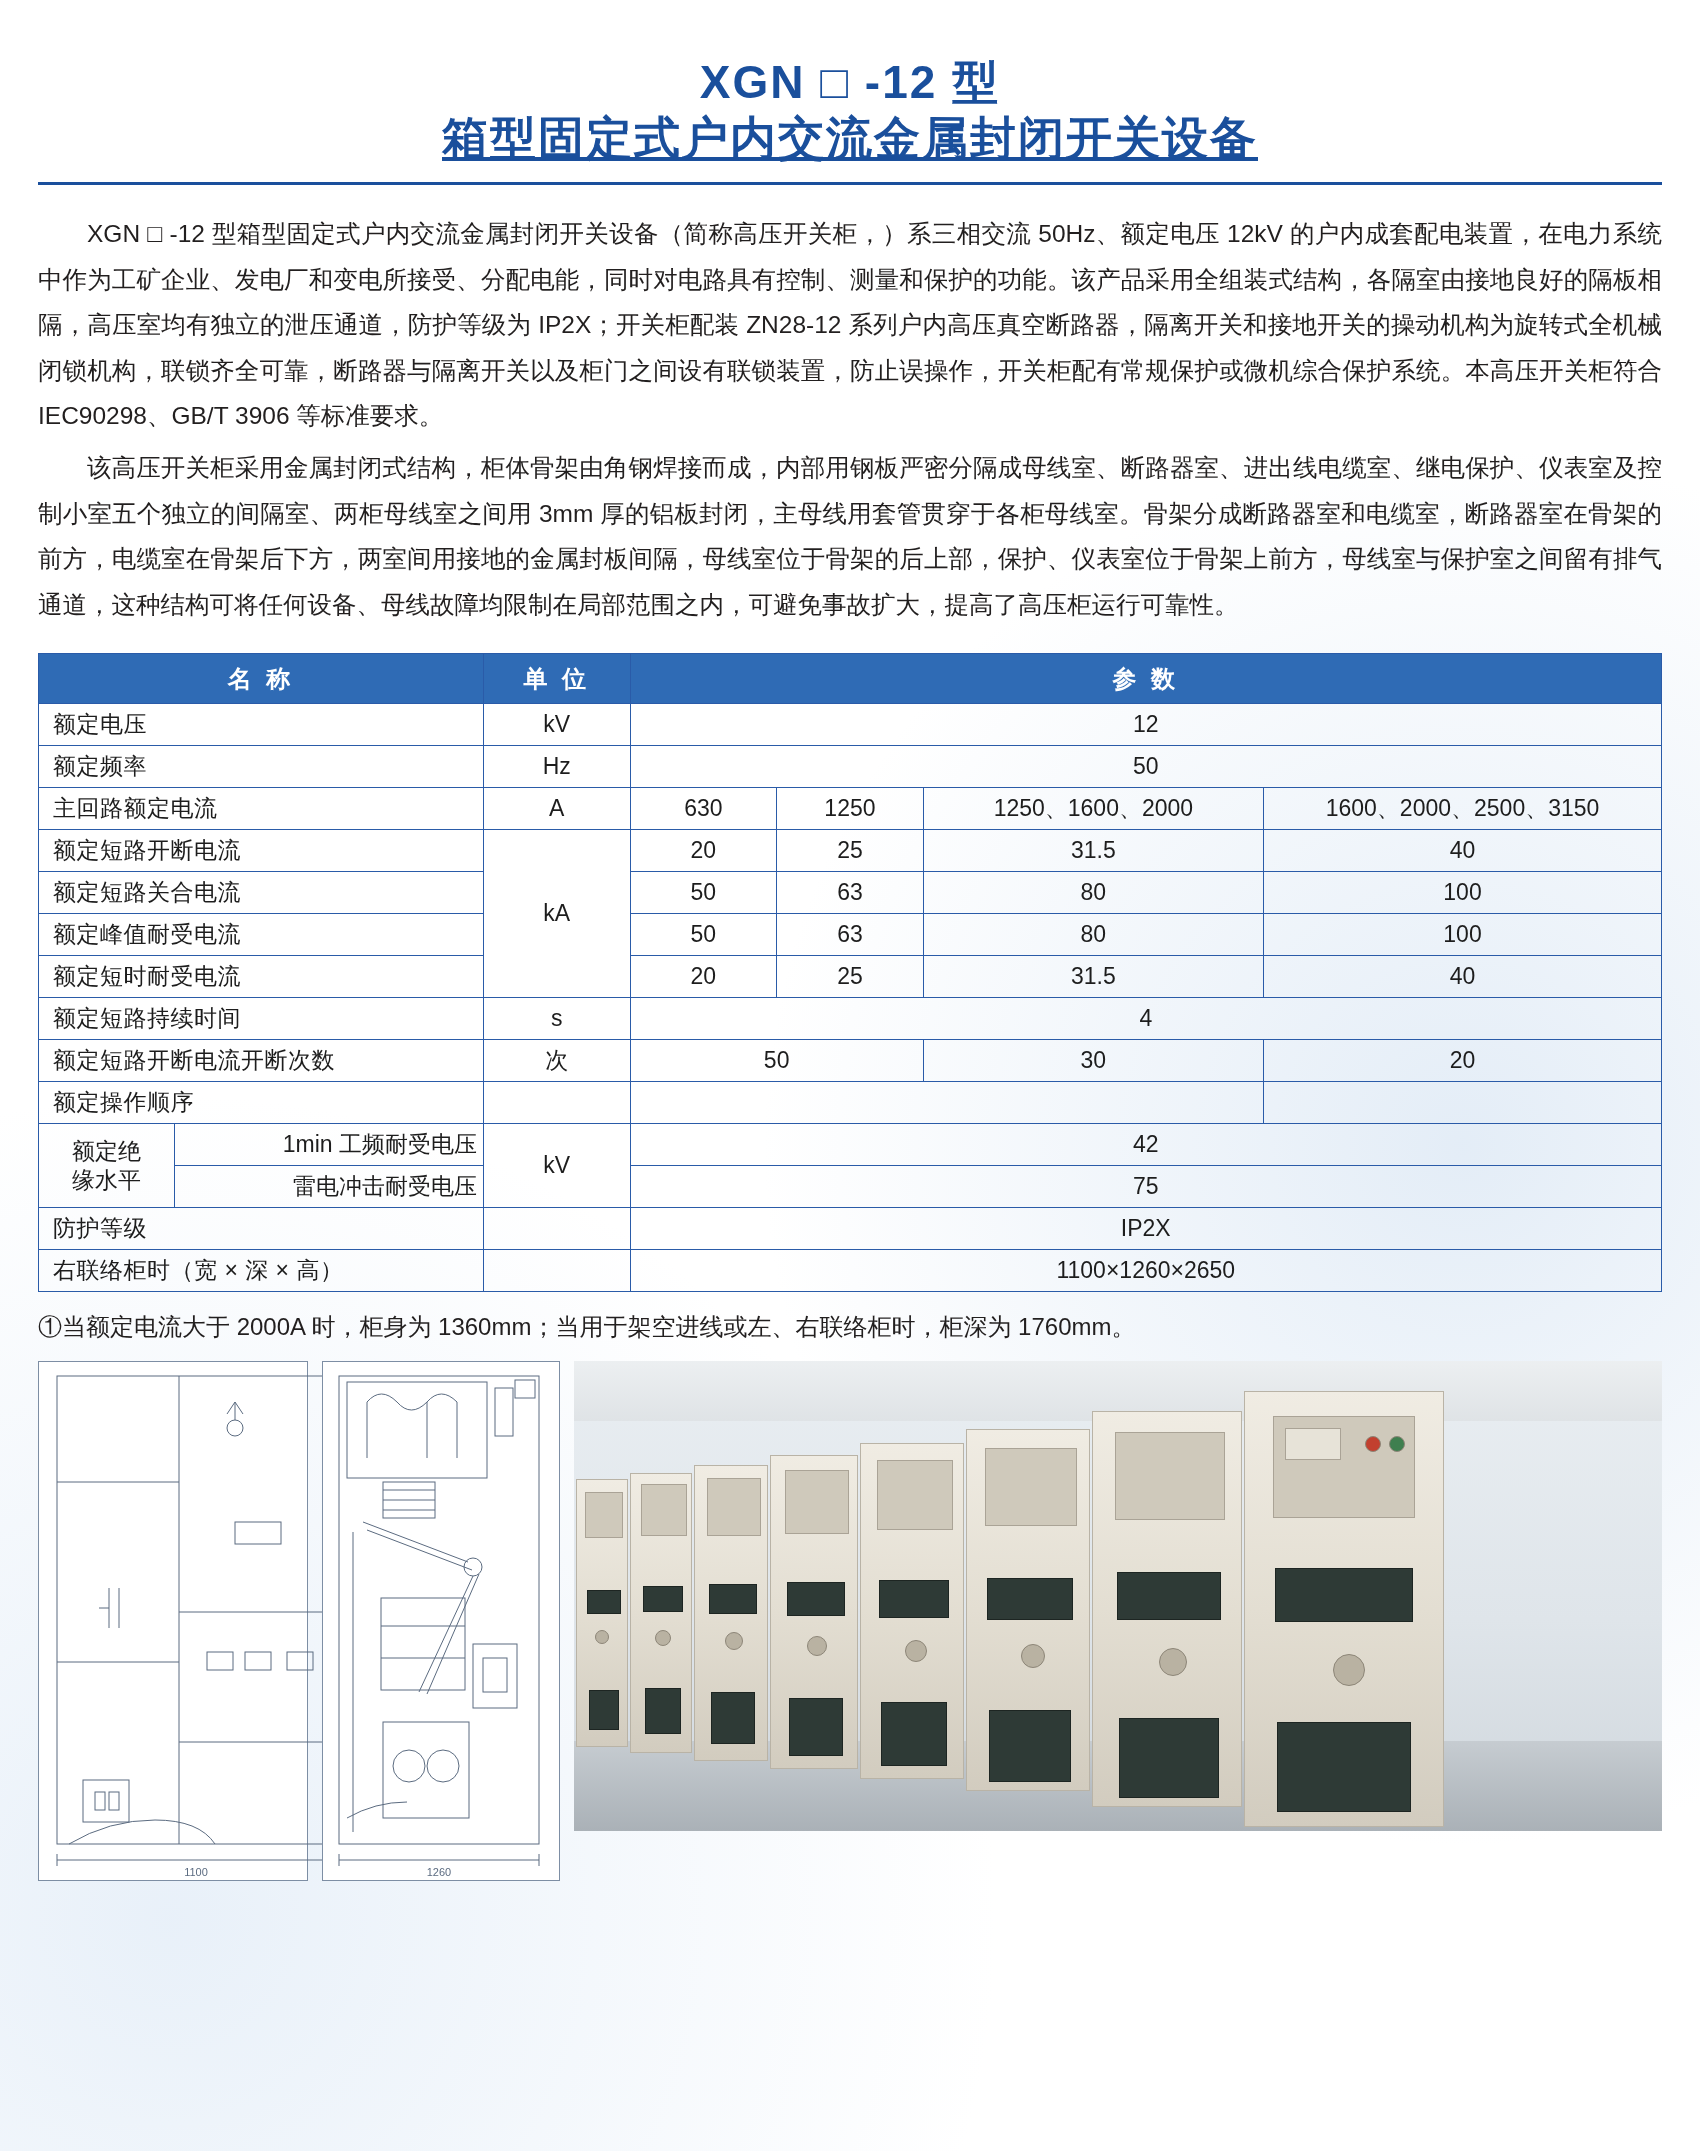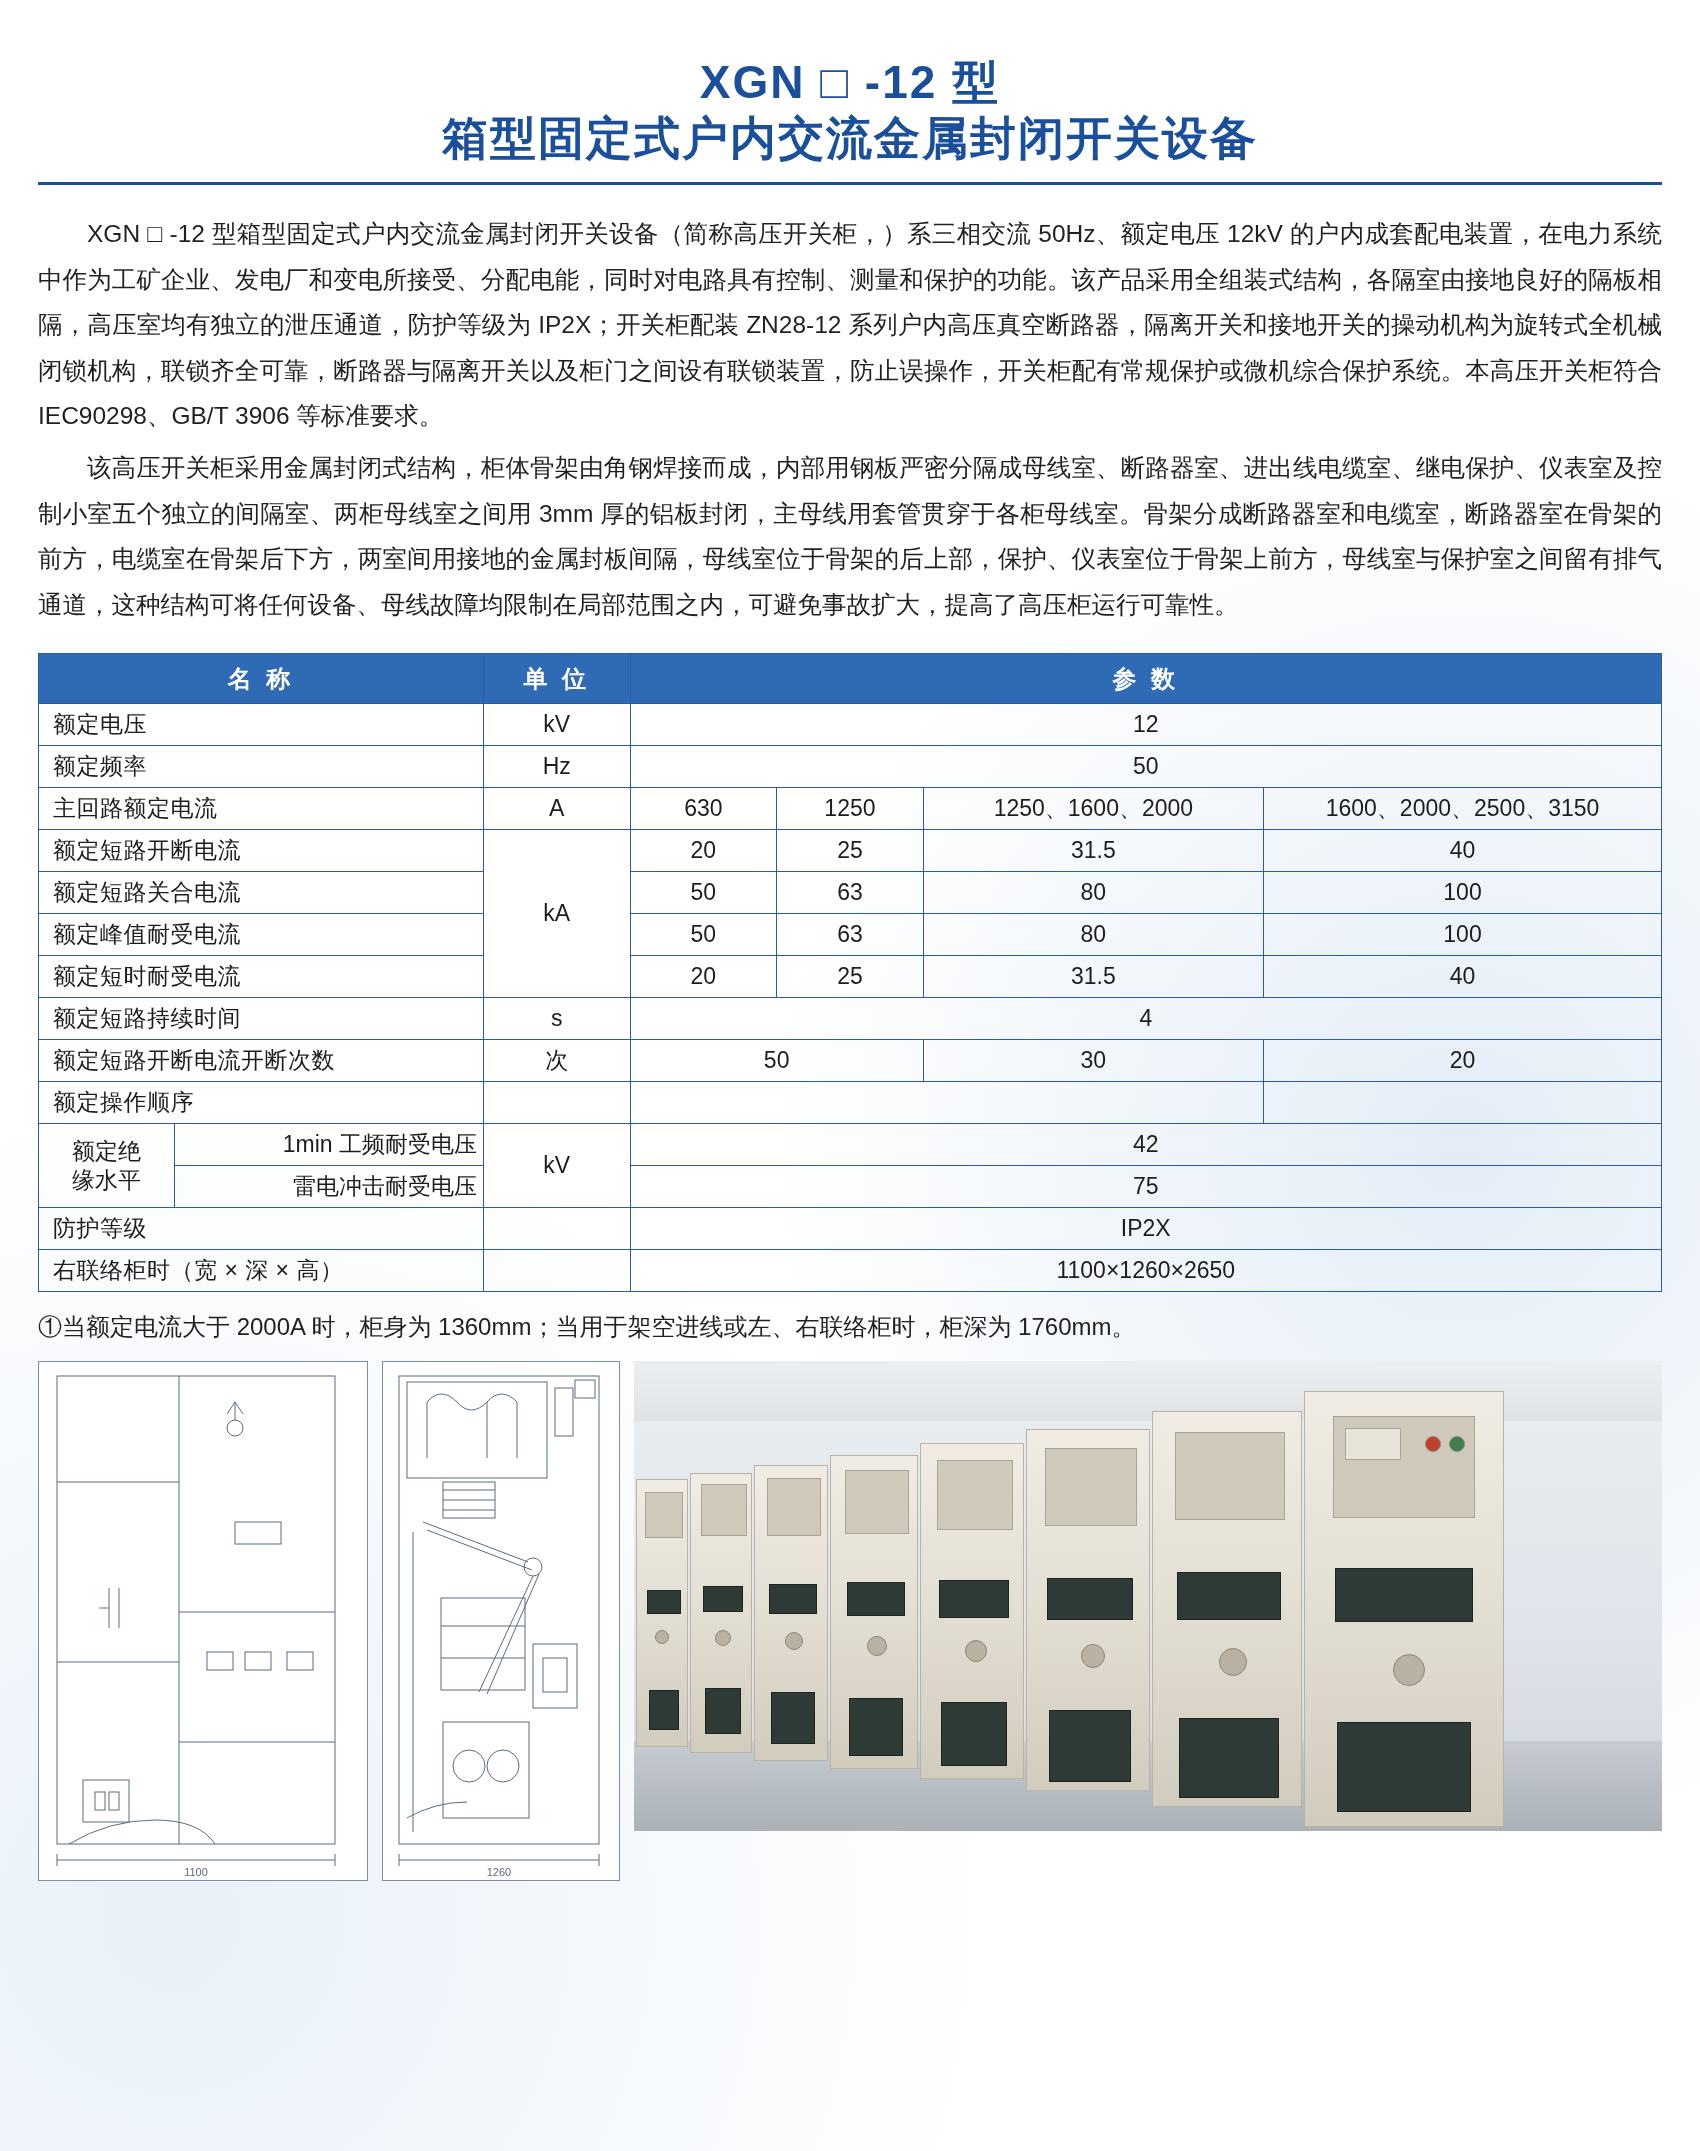--- a/index.html
+++ b/index.html
@@ -38,20 +38,21 @@
     color: #1a4f9c;
     letter-spacing: 2px;
     line-height: 1.22;
   }
   .title-line2 {
     font-size: 46px;
     font-weight: bold;
     color: #1a4f9c;
     letter-spacing: 2px;
     line-height: 1.22;
+    text-decoration: underline;
   }
   .title-rule {
     margin-top: 16px;
     height: 3px;
     background: #1a4f9c;
     width: 100%;
   }
   
   .body-text {
     margin-top: 26px;
@@ -117,21 +118,21 @@
     align-items: flex-start;
     gap: 14px;
     height: 560px;
   }
   .draw {
     background: #ffffff;
     border: 1px solid #7d8ea4;
     box-sizing: border-box;
     position: relative;
   }
-  .draw-a { width: 330px; height: 520px; }
+  .draw-a { width: 270px; height: 520px; }
   .draw-b { width: 238px; height: 520px; }
   .photo-wrap {
     flex: 1;
     position: relative;
     height: 520px;
   }
   .photo {
     width: 100%;
     height: 470px;
     position: relative;

